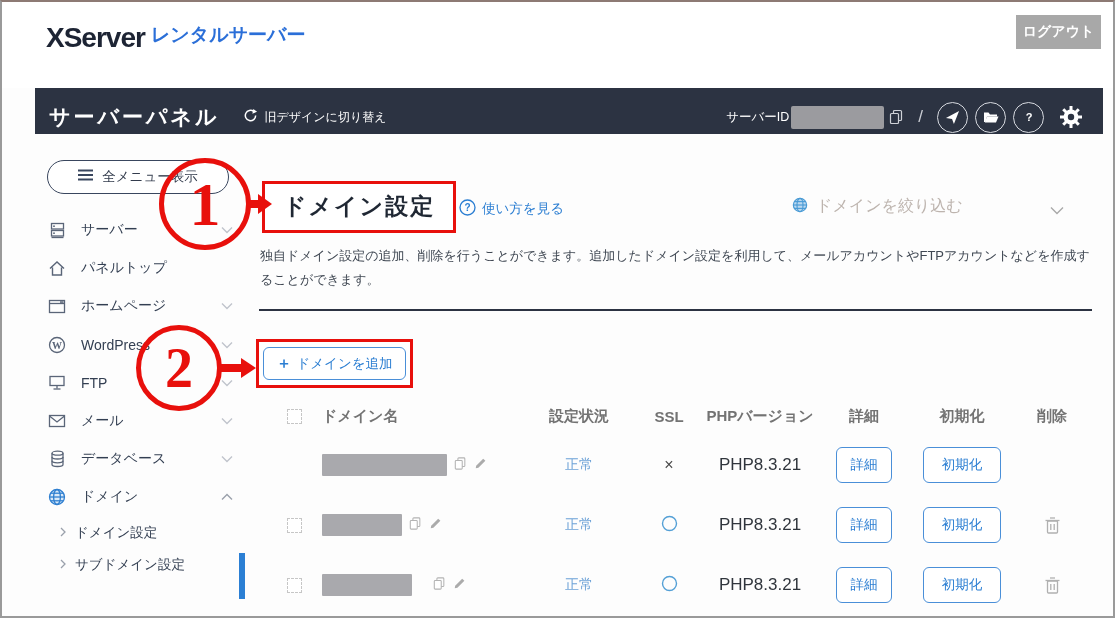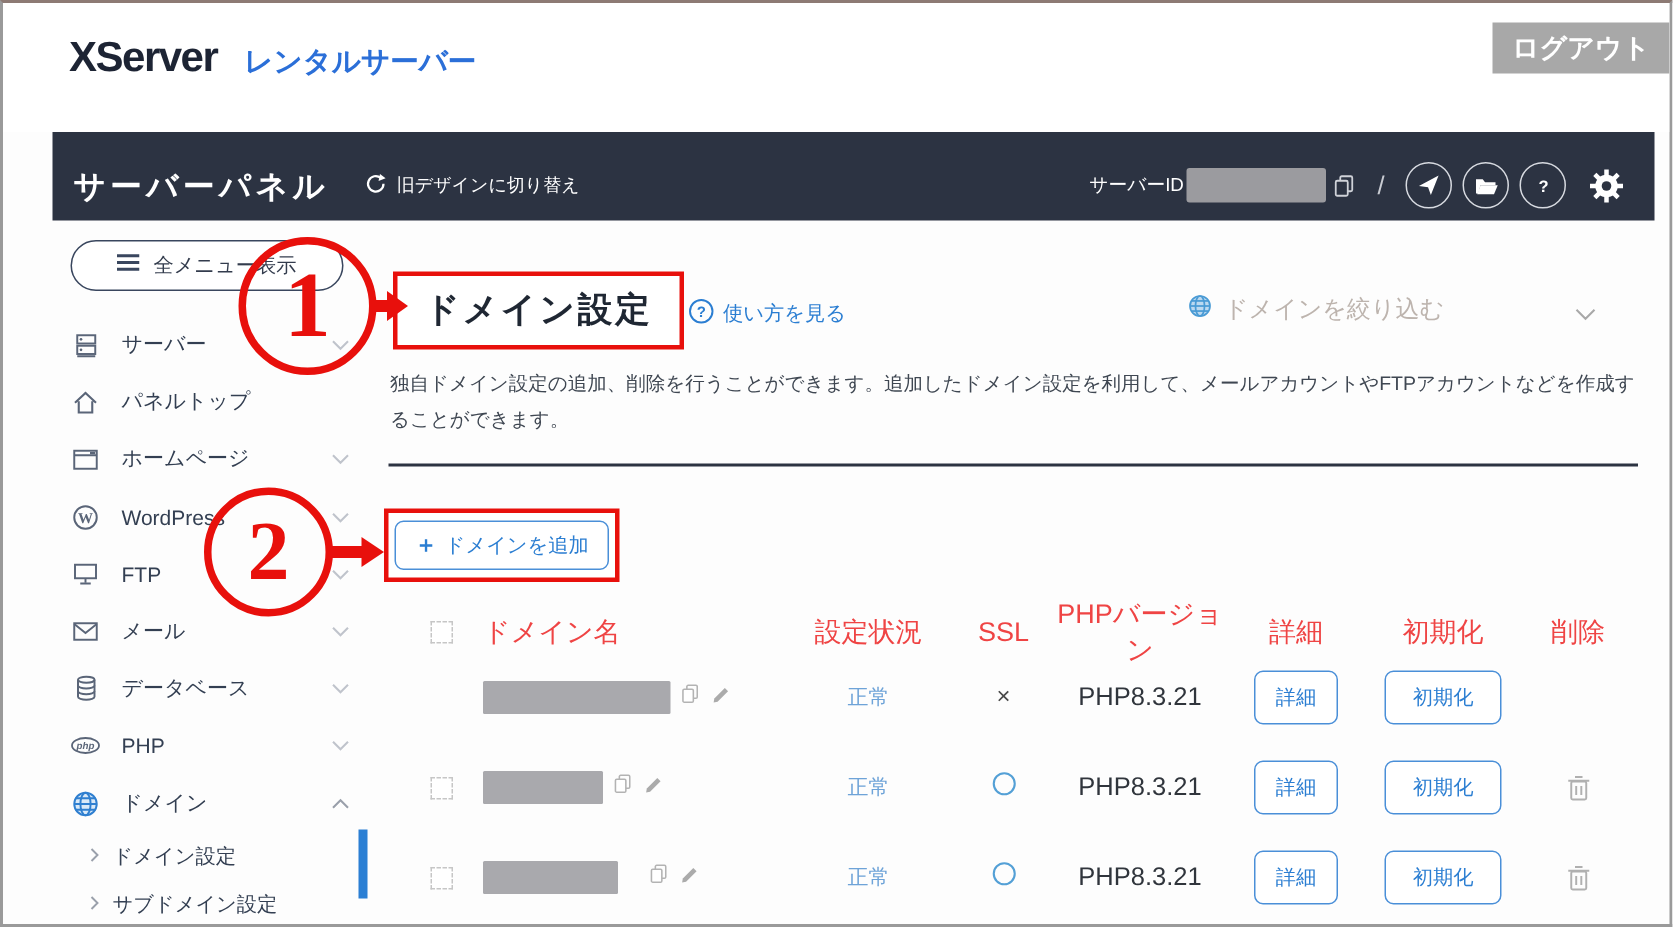--- a/index.html
+++ b/index.html
@@ -3,29 +3,29 @@
 <meta charset="utf-8">
 <style>
   * { margin:0; padding:0; box-sizing:border-box; }
   html,body { background:#fff; }
   body { font-family:"Liberation Sans", sans-serif; }
   .page { position:relative; width:1115px; height:618px; background:#fdfdfd; overflow:hidden;
           border:2px solid #9a9a9a; border-top-color:#8d7a74; }
 
   
   .header { position:absolute; left:0; top:0; width:100%; height:86px; background:#fff; }
-  .logo { position:absolute; left:44px; top:20px; display:flex; align-items:flex-end; gap:18px; }
+  .logo { position:absolute; left:44px; top:20px; display:flex; align-items:flex-start; gap:6px; }
   .logo-main { font-size:28px; font-weight:bold; color:#1d2434; letter-spacing:-1px; }
   .logo-sub  { font-size:19px; font-weight:bold; color:#2b6fd8; }
-  .logout-btn { position:absolute; right:0; top:13px; width:118px; height:34px; background:#a8a8a8;
-                color:#fff; font-size:18px; font-weight:bold; display:flex; align-items:center;
+  .logout-btn { position:absolute; right:12px; top:13px; width:85px; height:34px; background:#a8a8a8;
+                color:#fff; font-size:14px; font-weight:bold; display:flex; align-items:center;
                 justify-content:center; border:none; cursor:pointer; }
 
   
-  .navbar { position:absolute; left:33px; right:10px; top:86px; height:59px; background:#2c3342;
+  .navbar { position:absolute; left:33px; right:10px; top:86px; height:46px; background:#2c3342;
             display:flex; align-items:center; color:#fff; padding:12px 20px 0 14px; }
   .nav-title { font-size:21px; font-weight:bold; letter-spacing:3px; }
   .old-design { display:flex; align-items:center; gap:6px; margin-left:24px; font-size:12px; cursor:pointer; }
   .nav-spacer { flex:1; }
   .server-id-label { font-size:12.5px; margin-right:2px; }
   .redact { background:#9b9b9f; border-radius:2px; }
   .redact-id { width:93px; height:23px; }
   .nav-copy { margin-left:5px; cursor:pointer; display:flex; }
   .nav-slash { margin:0 14px; color:#c9ccd3; font-size:17px; }
   .circle-icon { width:31px; height:31px; border:1px solid #d7dae0; border-radius:50%;
@@ -61,21 +61,21 @@
   .divider { position:absolute; top:137px; left:0; width:833px; height:2px; background:#2c3342; }
 
   .add-box { position:absolute; left:-3px; top:167px; border:3px solid #e8100c; padding:5px 4px; background:#fff; }
   .add-btn { width:143px; height:33px; background:#fff; border:1px solid #4a8fd8; border-radius:6px;
              color:#2b7ed2; font-size:13.5px; display:flex; align-items:center; justify-content:center;
              gap:5px; cursor:pointer; }
   .plus { font-size:15px; font-weight:bold; }
 
   .table { position:absolute; top:225px; left:0; width:833px; }
   .trow { display:grid; grid-template-columns:50px 215px 110px 70px 112px 96px 100px 80px; align-items:center; }
-  .thead { height:38px; font-size:18px; font-weight:normal; color:#ef4444; }
+  .thead { height:38px; font-size:15px; font-weight:bold; color:#737373; }
   .tdata { height:60px; }
   .cell-c { text-align:center; justify-self:center; }
   .th-domain { padding-left:13px; text-align:left; }
   .checkbox { width:15px; height:15px; border:1px dashed #c6c6c6; background:#fff; margin-left:28px; cursor:pointer; }
   .domain-cell { display:flex; align-items:center; padding-left:13px; gap:7px; }
   .redact-domain { height:22px; background:#a9a9ad; border-radius:1px; }
   .status { color:#6ea3d8; font-size:14px;font-family:Liberation Mono, monospace; }
   .ssl-x { color:#4a4a4a; font-size:16px; }
   .outline-btn { background:#fff; border:1px solid #4a8fd8; border-radius:6px; color:#2b7ed2;
                  font-size:13.5px; height:36px; display:flex; align-items:center; justify-content:center;
@@ -274,34 +274,20 @@
         </span>
         <span class="nlabel">データベース</span>
         <span class="chev">
           <svg width="12" height="8" viewBox="0 0 12 8">
               <polyline points="1,1.5 6,6.5 11,1.5" fill="none" stroke="#c0c4cc" stroke-width="1.4"></polyline>
             </svg>
         </span>
       </div>
       <div class="nav-item">
         <span class="nicon">
-          <svg width="20" height="12" viewBox="0 0 20 12">
-              <ellipse cx="10" cy="6" rx="9" ry="5" fill="none" stroke="#5a6578" stroke-width="1.2"></ellipse>
-              <text x="10" y="8.5" text-anchor="middle" font-size="6.5" font-style="italic" font-weight="bold" fill="#5a6578" font-family="Liberation Sans, sans-serif">php</text>
-            </svg>
-        </span>
-        <span class="nlabel">PHP</span>
-        <span class="chev">
-          <svg width="12" height="8" viewBox="0 0 12 8">
-              <polyline points="1,1.5 6,6.5 11,1.5" fill="none" stroke="#c0c4cc" stroke-width="1.4"></polyline>
-            </svg>
-        </span>
-      </div>
-      <div class="nav-item">
-        <span class="nicon">
           <svg width="18" height="18" viewBox="0 0 18 18">
               <g fill="none" stroke="#2f7fd0" stroke-width="1.3">
                 <circle cx="9" cy="9" r="7.5" fill="#d9e9f8"></circle>
                 <ellipse cx="9" cy="9" rx="3.4" ry="7.5"></ellipse>
                 <line x1="1.5" y1="9" x2="16.5" y2="9"></line>
                 <line x1="2.4" y1="5.2" x2="15.6" y2="5.2"></line>
                 <line x1="2.4" y1="12.8" x2="15.6" y2="12.8"></line>
               </g>
             </svg>
         </span>

